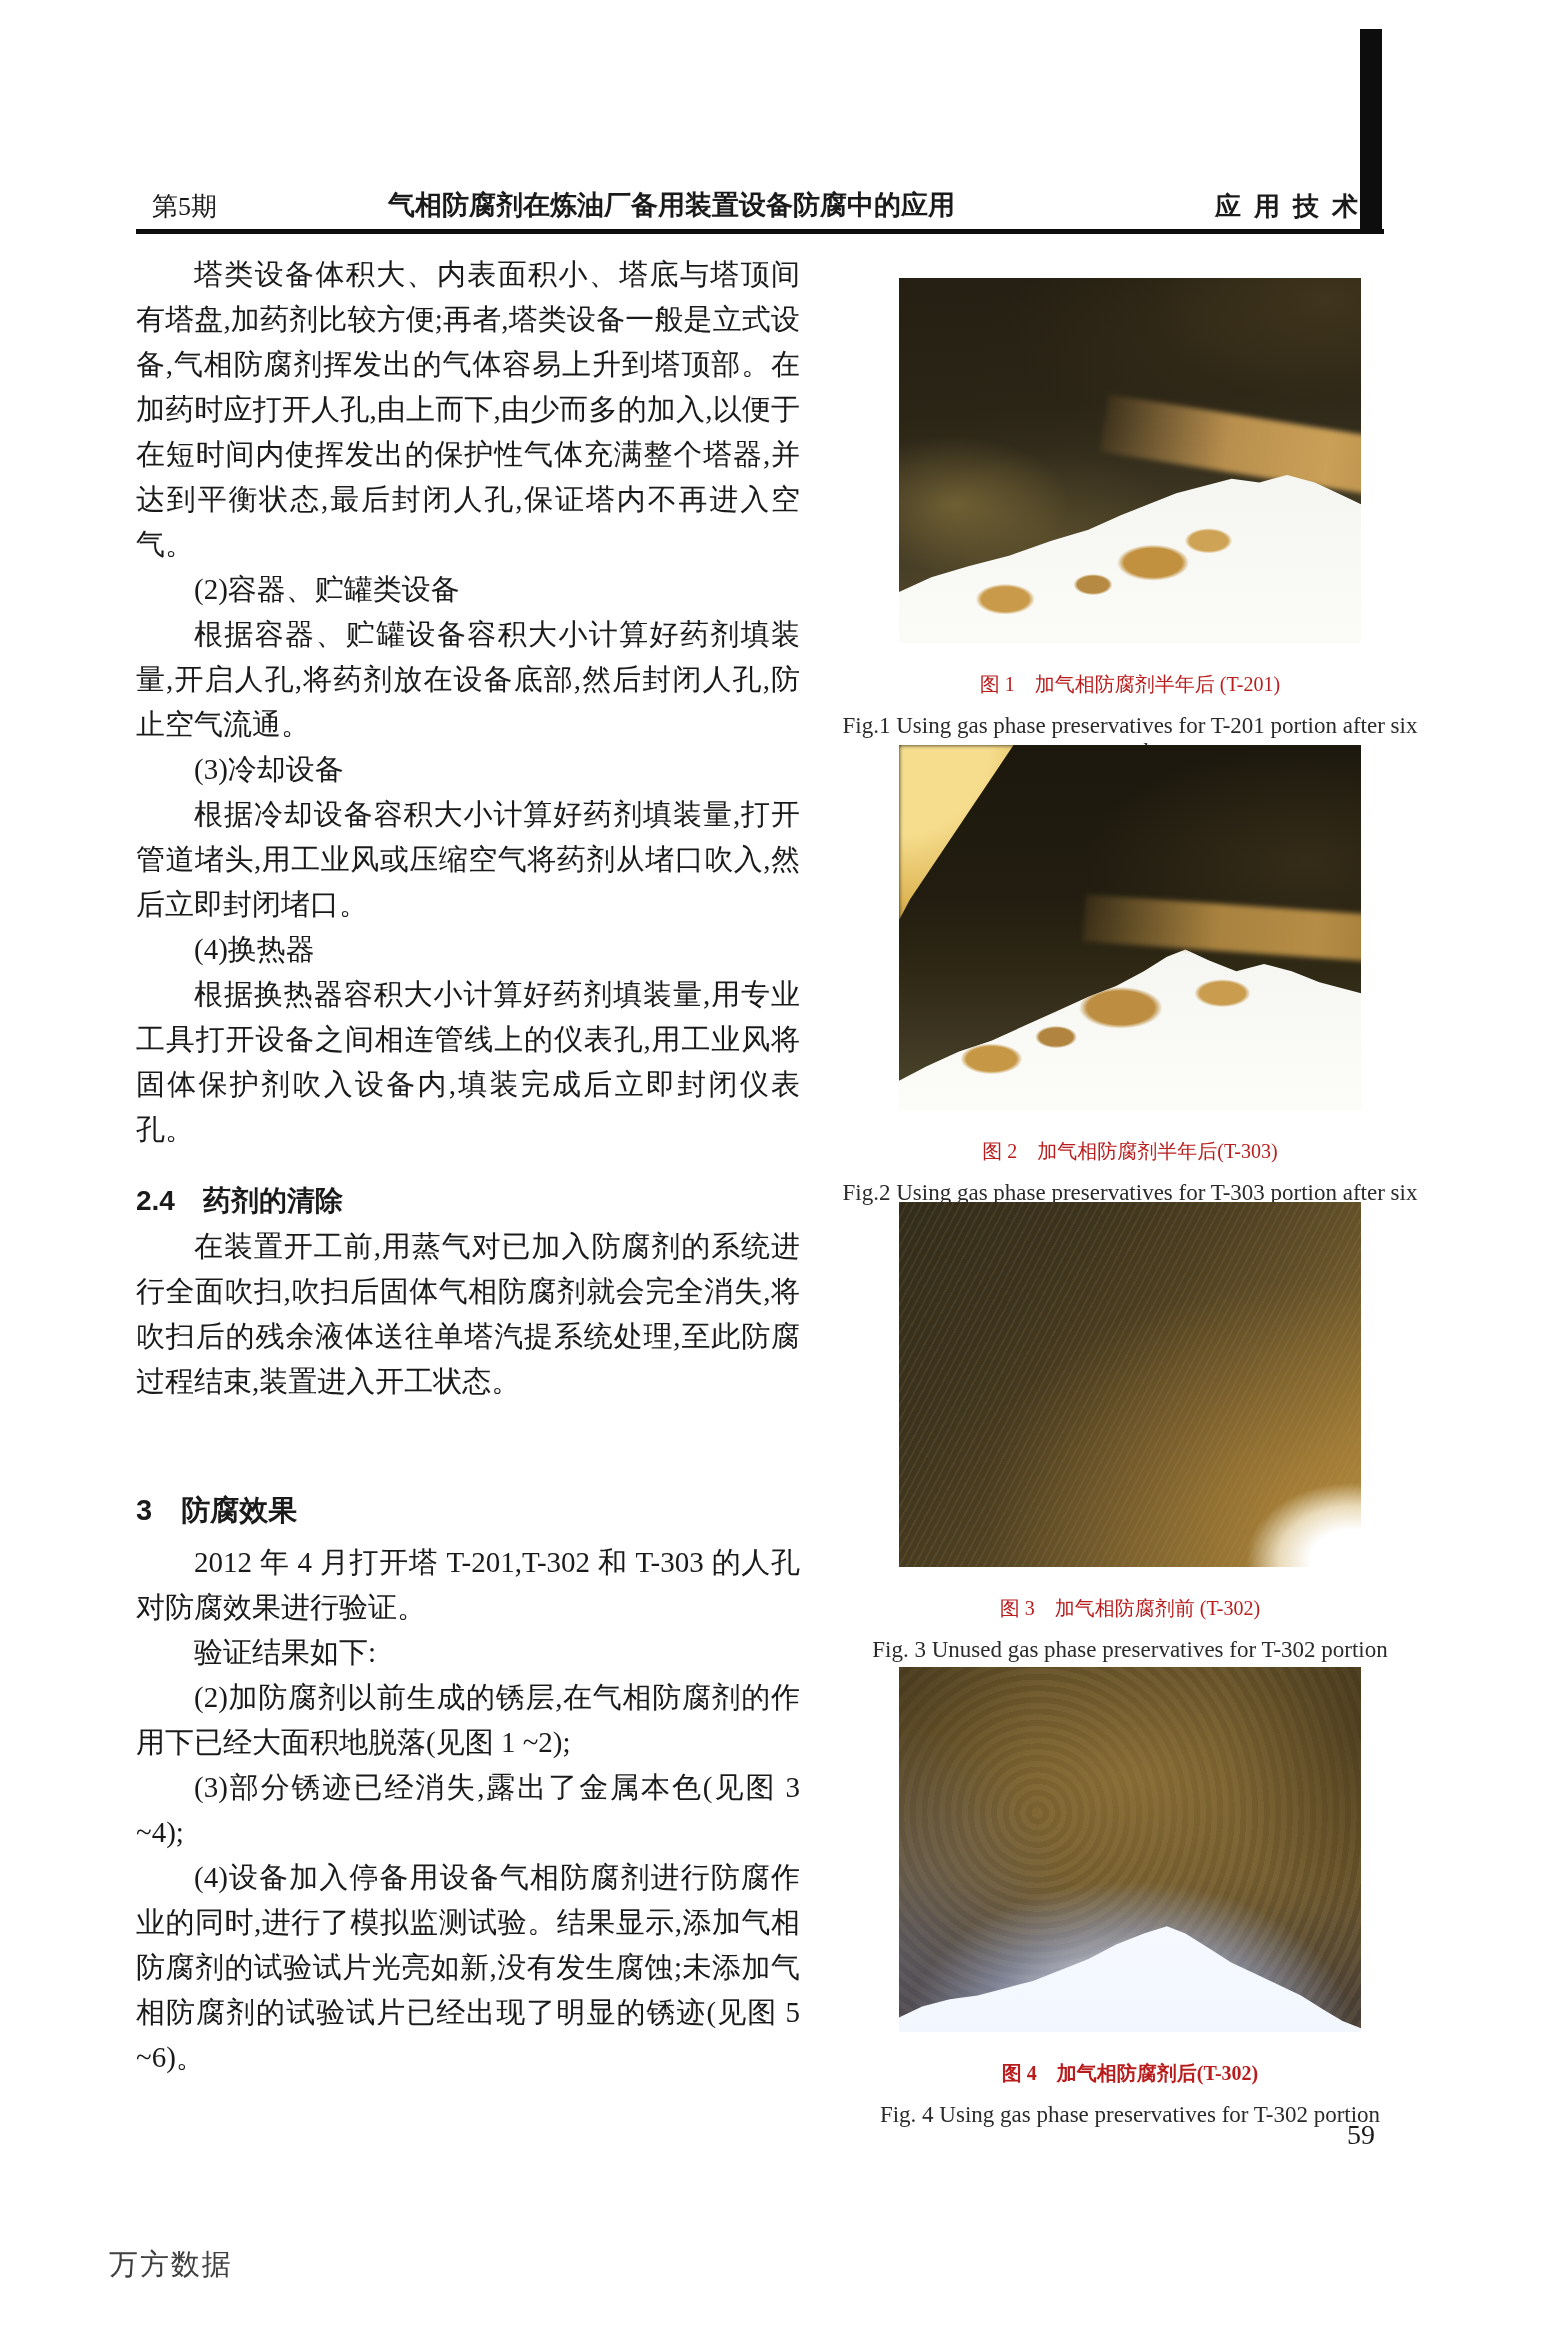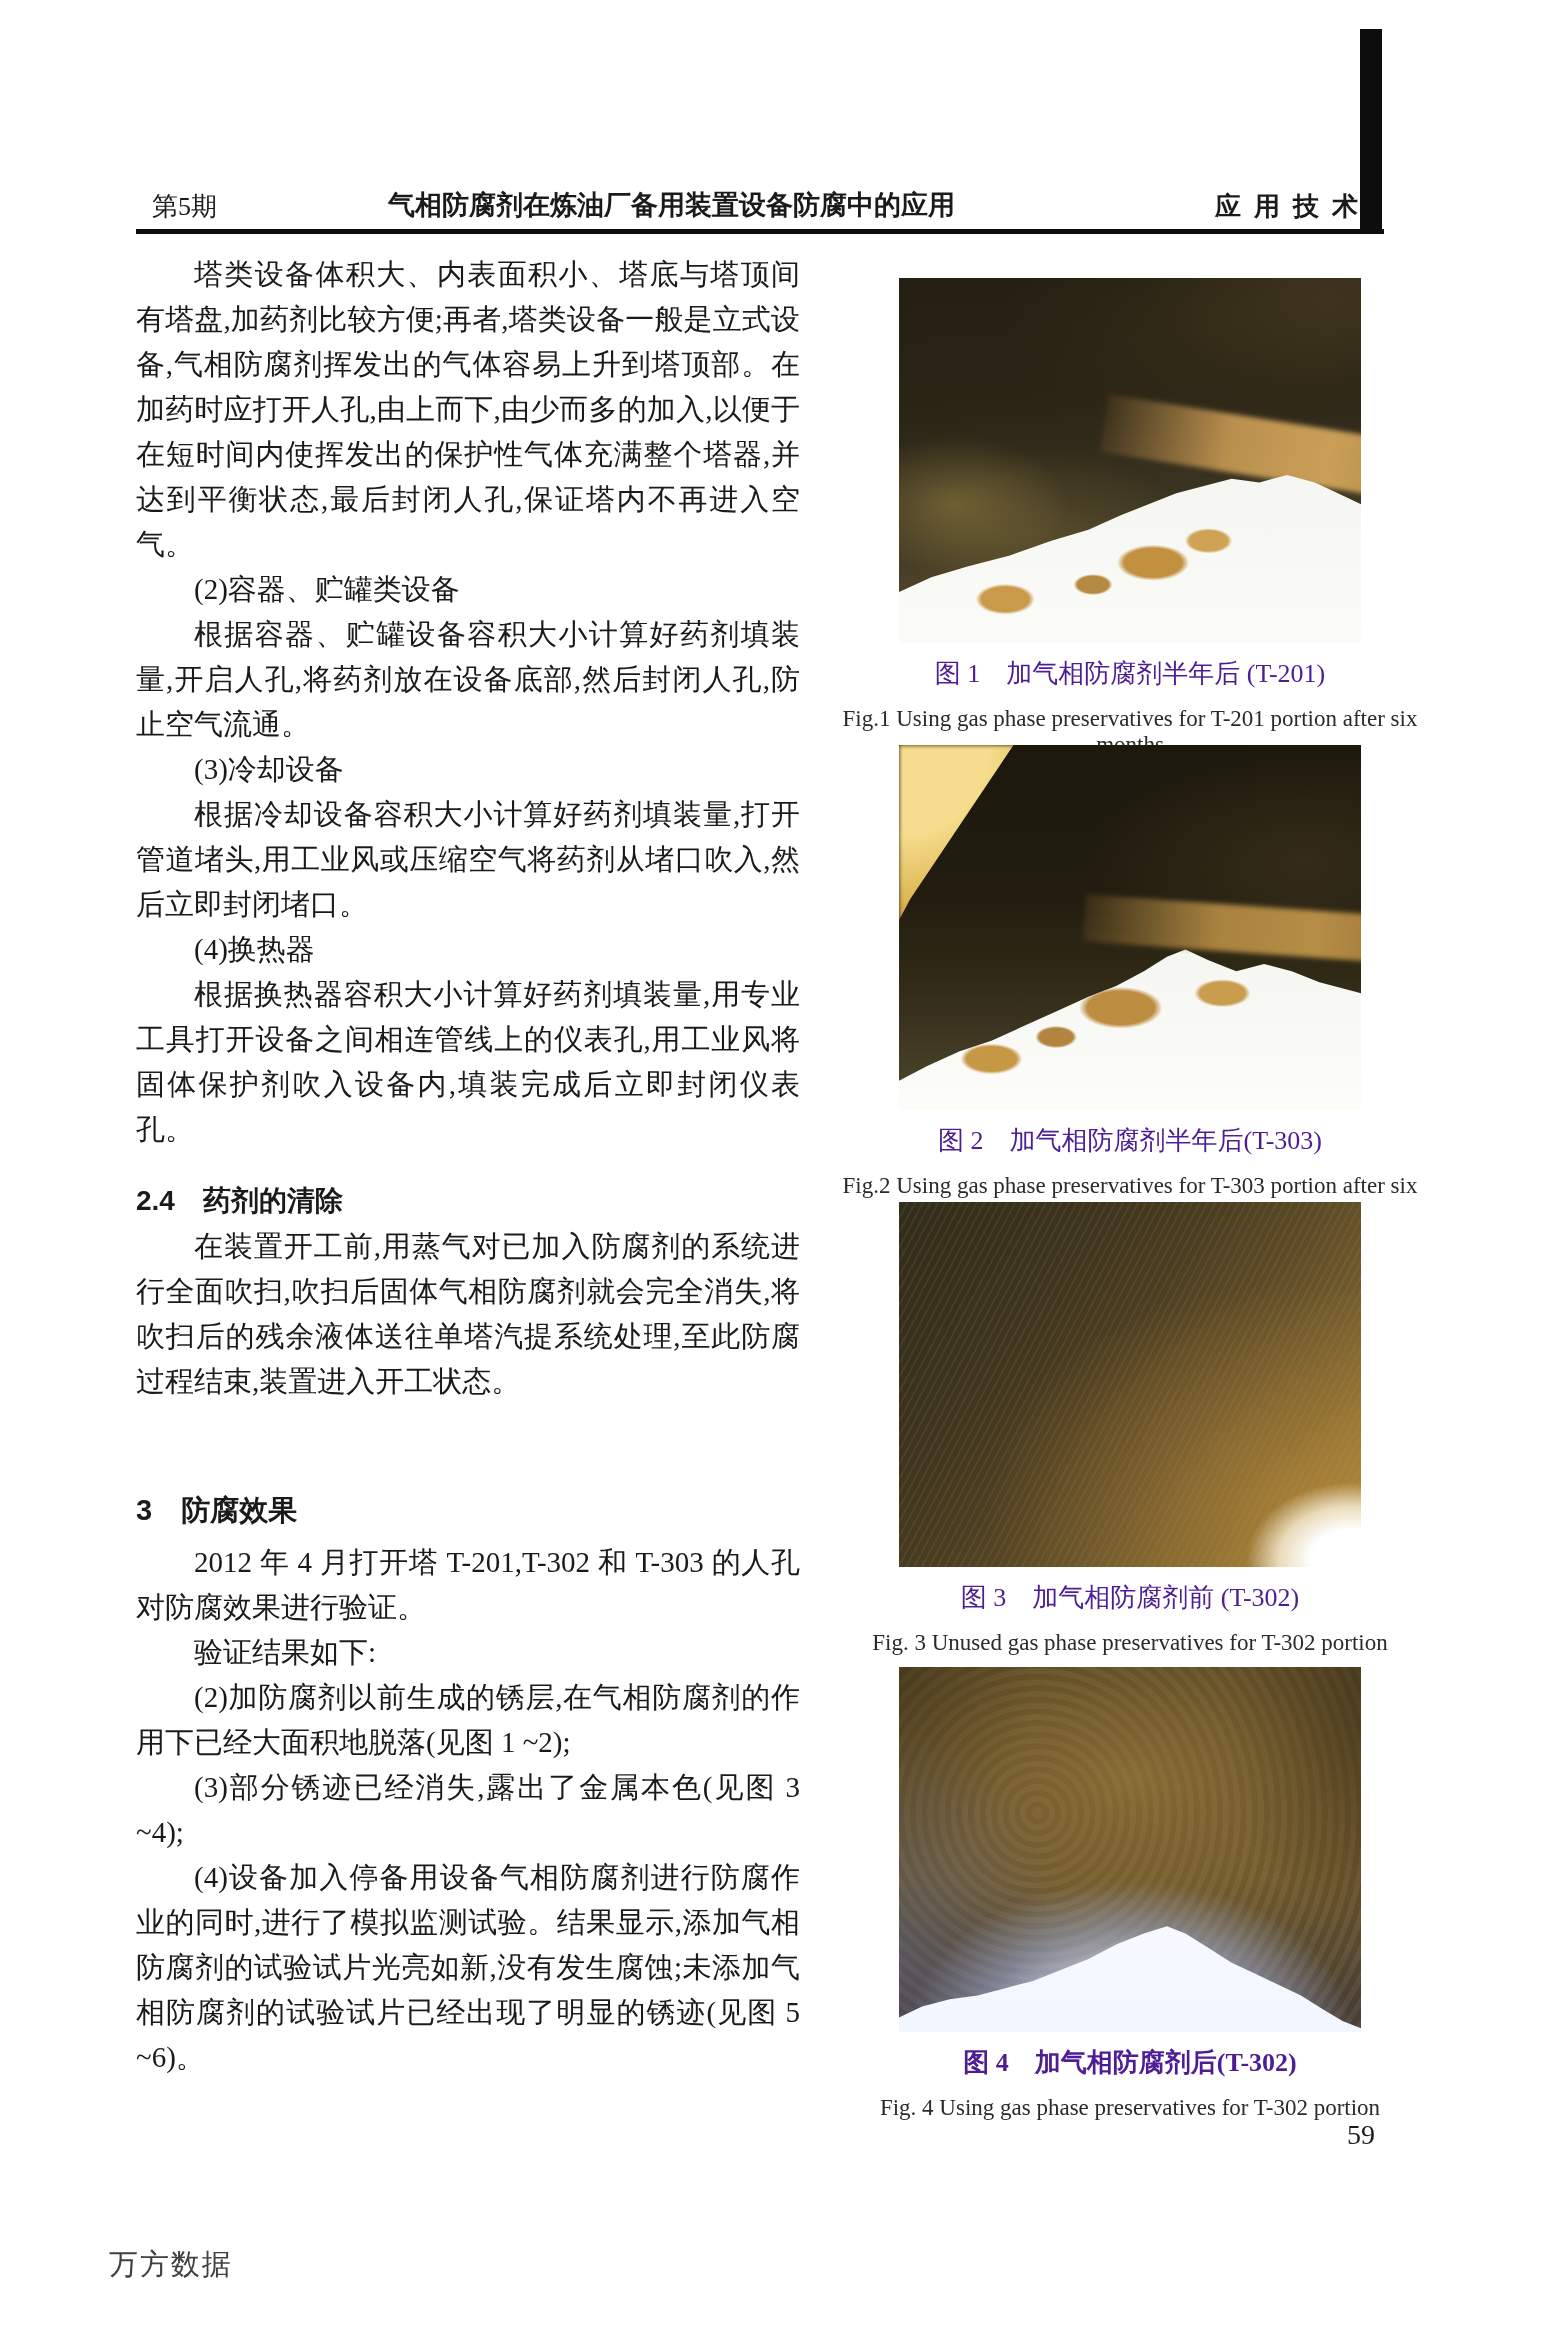--- a/index.html
+++ b/index.html
@@ -32,21 +32,21 @@
   }
   .h-sec{
     margin:83px 0 5.8px 0;text-indent:0;
     font-family:"Liberation Sans","DejaVu Sans",sans-serif;font-weight:bold;font-size:29px;line-height:47px;
   }
   
   .fig{position:absolute;left:799px;width:582px;text-align:center;}
   #fig1{top:262px}#fig2{top:729px}#fig3{top:1186px}#fig4{top:1651px}
   .photo{position:relative;width:462px;height:365px;margin:0 auto;overflow:hidden;}
   .snow{position:absolute;left:0;right:0;top:0;bottom:0;}
-  .cap-zh{margin-top:13px;font-size:26px;color:#4c1d95;}
+  .cap-zh{margin-top:28px;font-size:20px;color:#b91c1c;}
   .cap-en{margin-top:15px;font-size:23px;color:#2a2a2a;}
   #fig4 .cap-zh{font-weight:bold;}
 
   
   .photo1{
     background:
       radial-gradient(ellipse 165px 97px at 12% 62%, rgba(150,128,66,.55), transparent 70%),
       radial-gradient(ellipse 204px 126px at 32% 72%, rgba(112,96,50,.45), transparent 72%),
       radial-gradient(ellipse 291px 155px at 70% 12%, rgba(58,48,26,.6), transparent 75%),
       radial-gradient(ellipse 233px 136px at 92% 6%, rgba(92,76,40,.5), transparent 75%),

